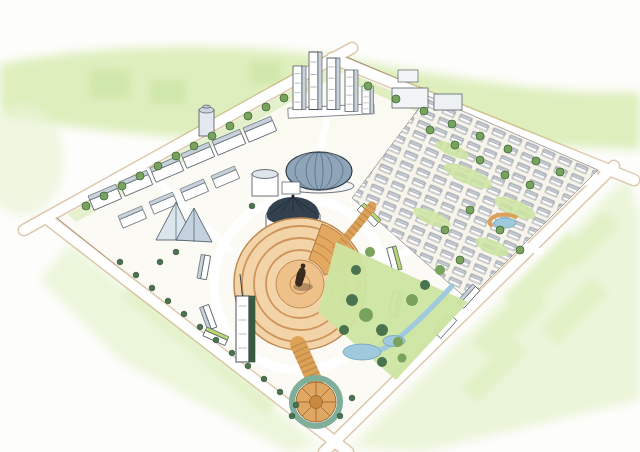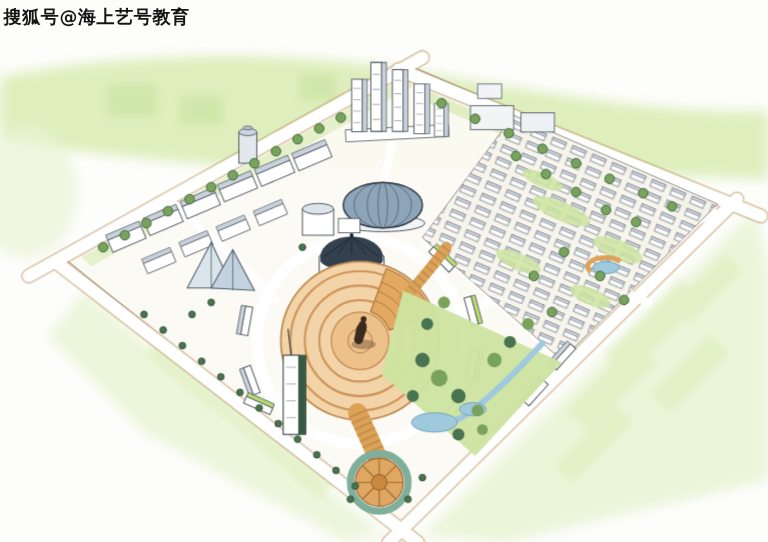--- a/index.html
+++ b/index.html
@@ -350,16 +350,13 @@
         <use href="#conifer" x="296" y="405"></use>
     <use href="#conifer" x="292" y="416"></use>
         <use href="#conifer" x="340" y="416"></use>
     <use href="#conifer" x="352" y="398"></use>
         <use href="#conifer" x="176" y="252"></use>
     <use href="#conifer" x="160" y="262"></use>
         <use href="#conifer" x="252" y="206"></use>
   </g>
 </svg>
 
-<div id="watermark">
-  <span>搜狐号@海上艺号教育</span>
 </div>
-</div>
 
 </body></html>

